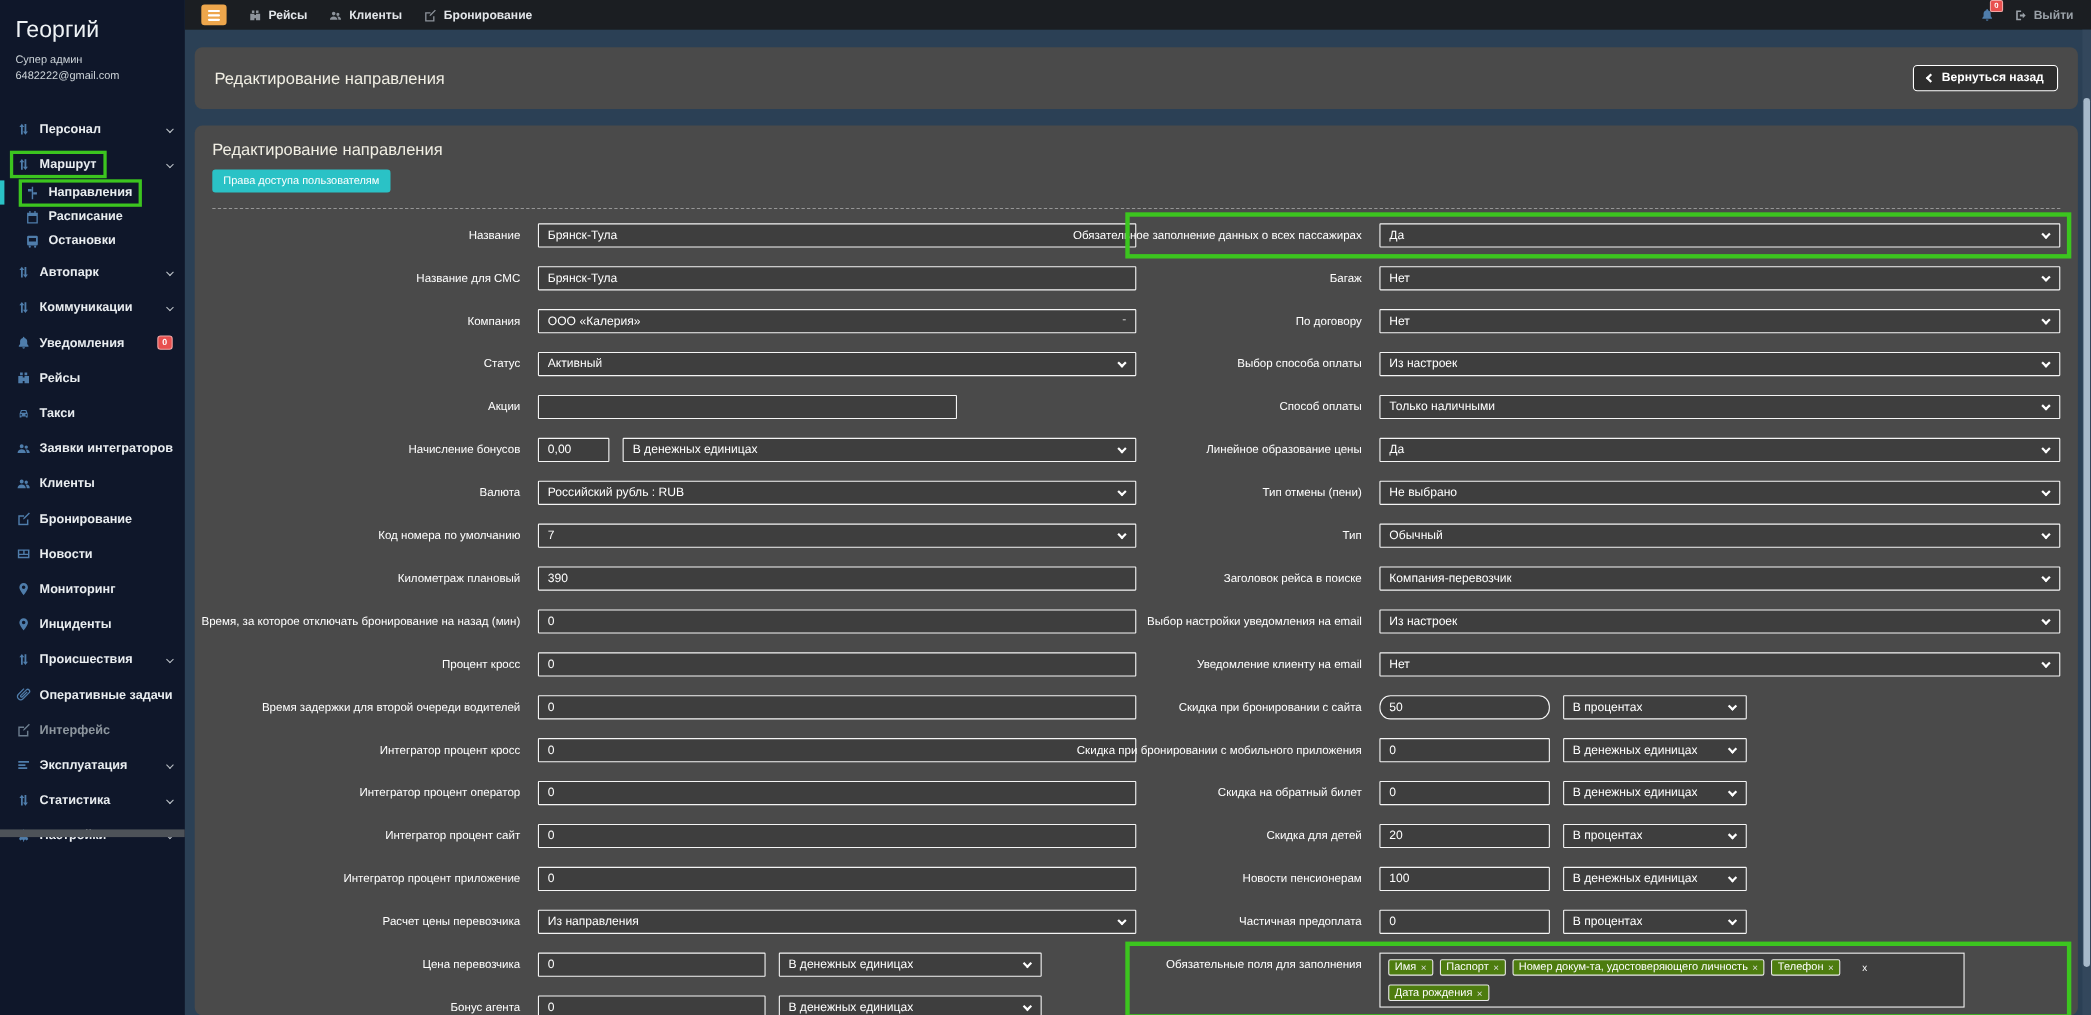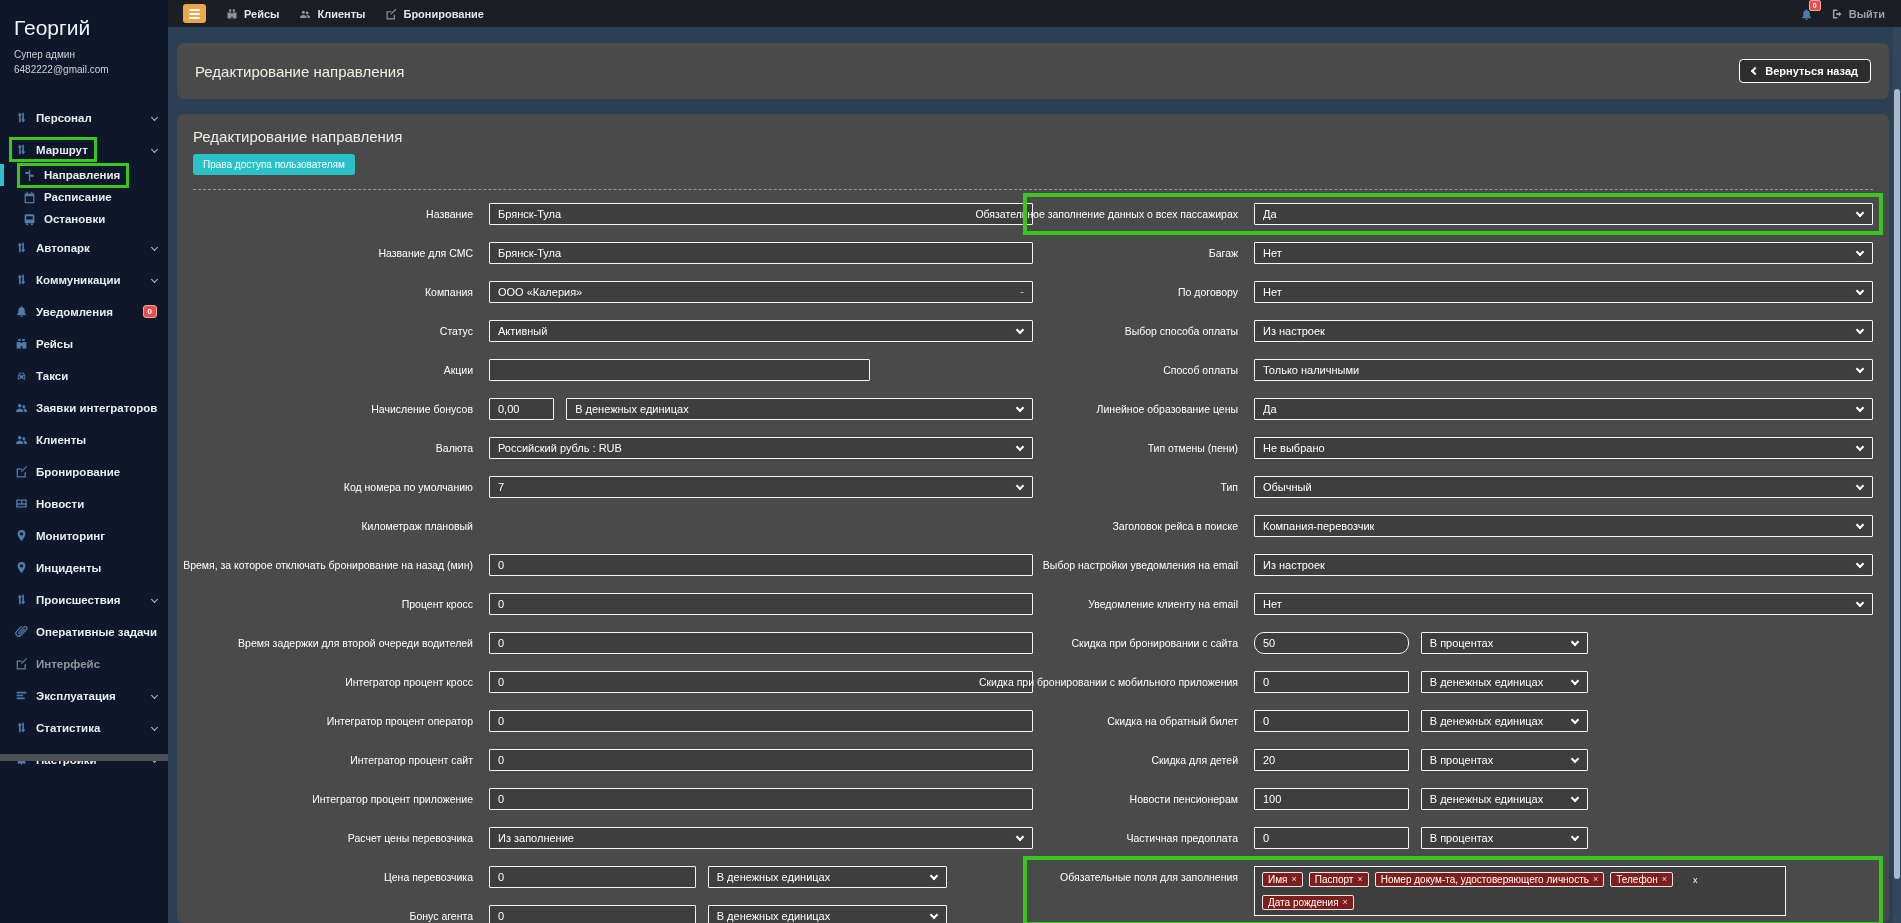--- a/index.html
+++ b/index.html
@@ -59,21 +59,21 @@
   .flbl span{white-space:nowrap}
   .fcol-right .flbl{width:205px}
   .fctrls{flex:1;display:flex;column-gap:12px;margin-left:16px}
   .tin,.sel{height:22px;background:#3e3e3e;border:1px solid #f5f5f5;color:#fff;font-size:11px;border-radius:1px}
   .tin{padding:0 8px;font-family:inherit;outline:none}
   .sel{position:relative;display:flex;align-items:center;padding:0 24px 0 8px;cursor:pointer}
   .sel-t{overflow:hidden;white-space:nowrap}
   .chev{position:absolute;right:9px;top:6px;width:6px;height:6px;border-right:2px solid #fff;border-bottom:2px solid #fff;transform:rotate(45deg)}
   .dash{position:absolute;right:8px;top:3px;color:#ccc;font-size:11px}
   .tags{background:#3e3e3e;border:1px solid #f5f5f5;display:flex;flex-wrap:wrap;gap:4px 6px;padding:5px 7px;align-content:flex-start;min-height:46px;cursor:text}
-  .chip{display:inline-flex;gap:4px;border:1px solid #e8e8e8;background:#7f1d1d;color:#fff;font-size:10px;padding:1px 5px;border-radius:2px;white-space:nowrap}
+  .chip{display:inline-flex;align-items:center;gap:4px;border:1px solid #e8e8e8;background:#4d7c0f;color:#fff;font-size:10px;padding:1px 5px;border-radius:2px;white-space:nowrap}
   .chipx{font-size:9px;color:#ddd;cursor:pointer}
   .brk{flex-basis:100%;height:0}
   .tclear{color:#fff;font-size:9px;margin-left:14px;align-self:center;cursor:pointer}
   .frow.annotated{outline:4px solid #3cc51f;outline-offset:6px}
 
   
   .vscroll{position:absolute;right:0;top:27px;bottom:0;width:8px;background:#33475c}
   .vthumb{position:absolute;left:1px;top:62px;width:6px;height:790px;background:#a7b9ca;border-radius:3px}
 </style>
 </head>
@@ -477,20 +477,23 @@
                 <div class="sel" style="width: 100%;">
                   <span class="sel-t">7</span>
                   <span class="chev"></span>
                 </div>
               </div>
             </div>
             <div class="frow">
               <div class="flbl">
                 <span>Километраж плановый</span>
               </div>
+              <div class="fctrls">
+                <input type="text" class="tin" value="390" style="width: 100%;">
+              </div>
             </div>
             <div class="frow">
               <div class="flbl">
                 <span>Время, за которое отключать бронирование на назад (мин)</span>
               </div>
               <div class="fctrls">
                 <input type="text" class="tin" value="0" style="width: 100%;">
               </div>
             </div>
             <div class="frow">
@@ -540,21 +543,21 @@
               <div class="fctrls">
                 <input type="text" class="tin" value="0" style="width: 100%;">
               </div>
             </div>
             <div class="frow">
               <div class="flbl">
                 <span>Расчет цены перевозчика</span>
               </div>
               <div class="fctrls">
                 <div class="sel" style="width: 100%;">
-                  <span class="sel-t">Из заполнение</span>
+                  <span class="sel-t">Из направления</span>
                   <span class="chev"></span>
                 </div>
               </div>
             </div>
             <div class="frow">
               <div class="flbl">
                 <span>Цена перевозчика</span>
               </div>
               <div class="fctrls">
                 <input type="text" class="tin" value="0" style="width: 38%;">

